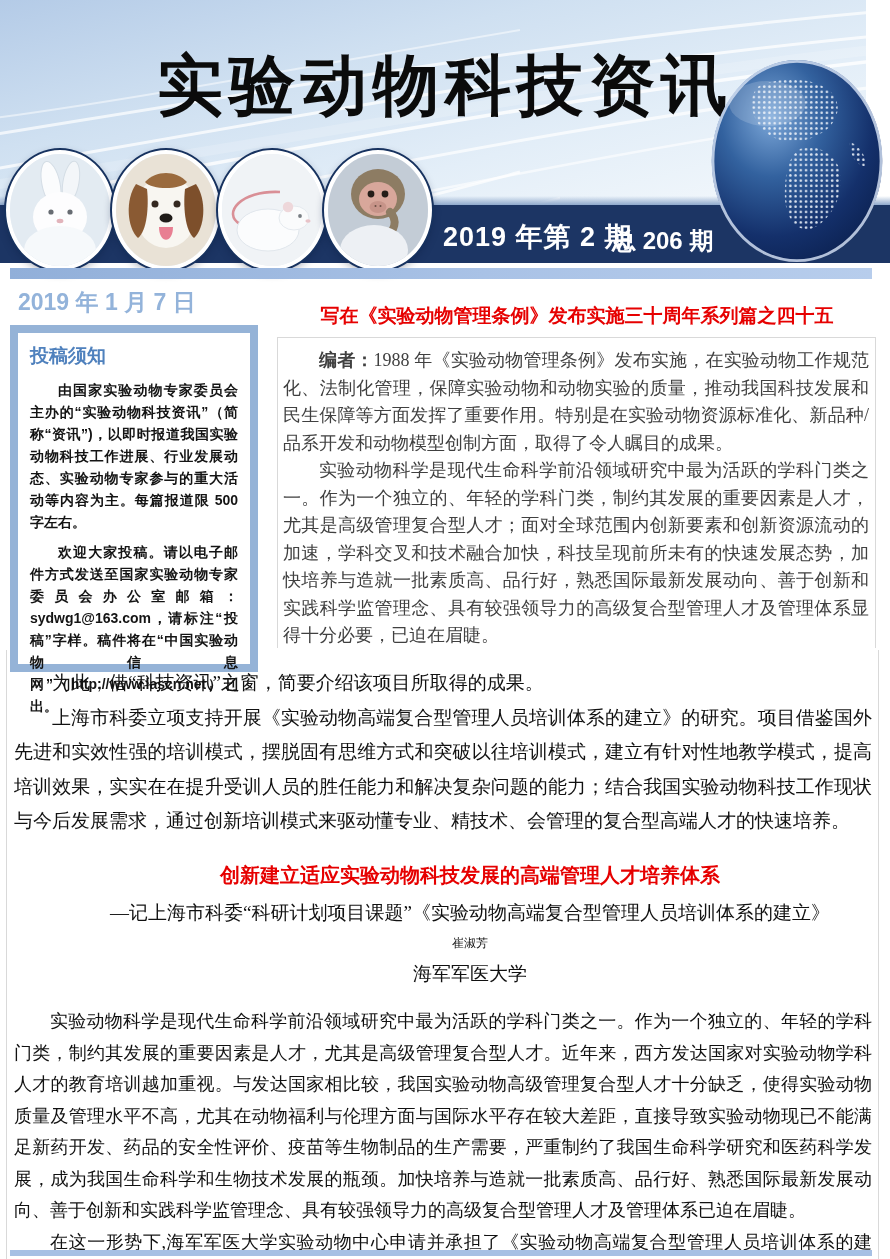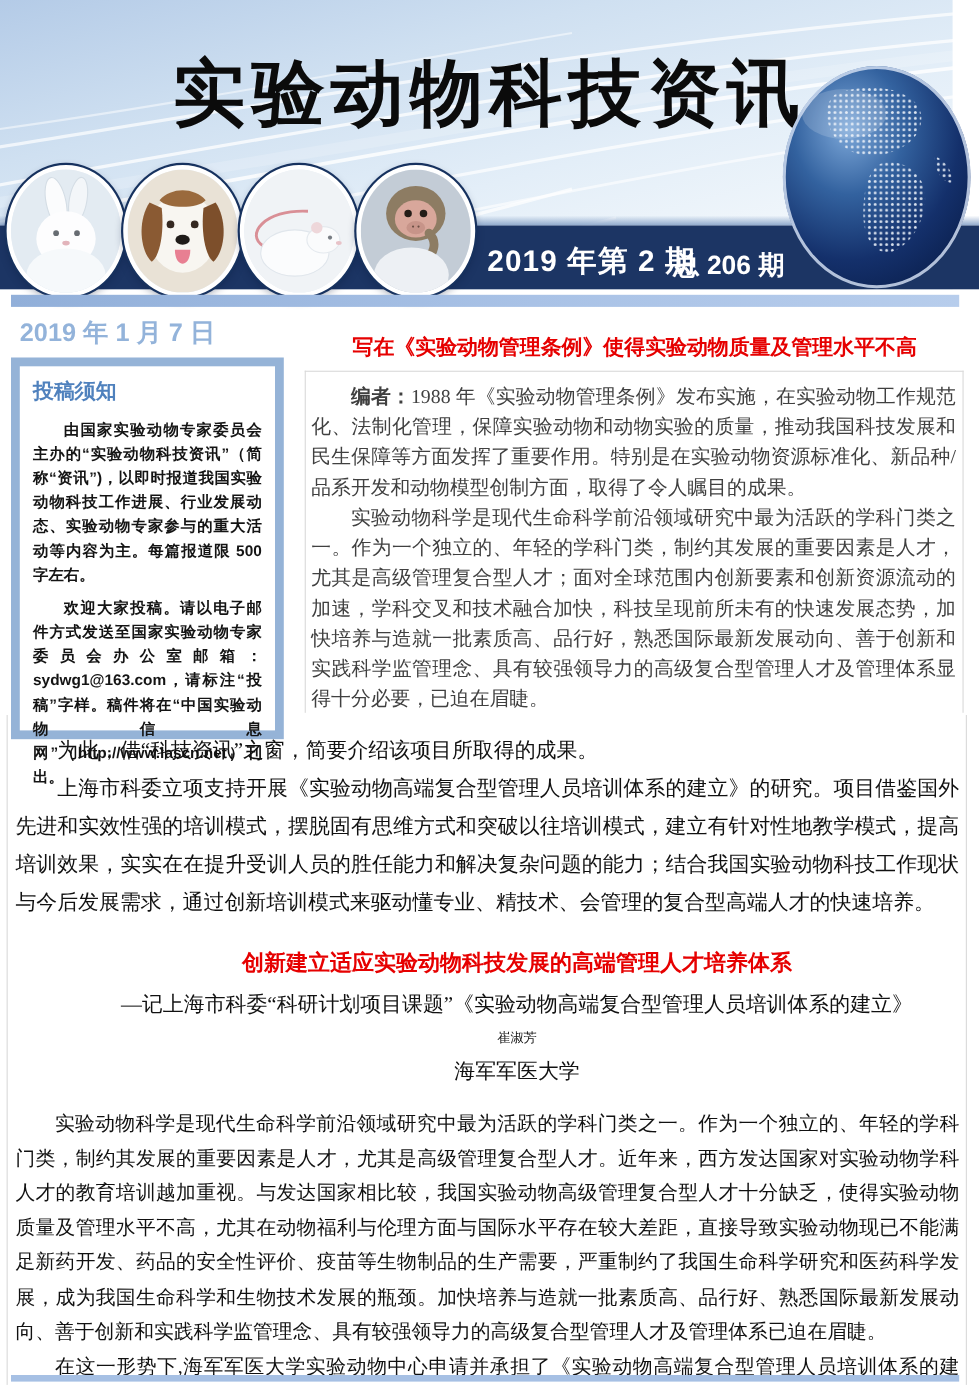--- a/index.html
+++ b/index.html
@@ -175,21 +175,21 @@
   <div class="top-bar"></div>
 
   <div class="dateline">2019 年 1 月 7 日</div>
 
   <div class="sidebar">
     <div class="sidebar-title">投稿须知</div>
     <p>由国家实验动物专家委员会主办的“实验动物科技资讯”（简称“资讯”)，以即时报道我国实验动物科技工作进展、行业发展动态、实验动物专家参与的重大活动等内容为主。每篇报道限 500 字左右。</p>
     <p><span>欢迎大家投稿。请以电子邮件方式发送至国家实验动物专家委员会办公室邮箱：</span><b>sydwg1@163.com</b><span>，请标注“投稿”字样。稿件将在“中国实验动物信息网”（http://www.lascn.net）刊出。</span></p>
   </div>
 
-  <div class="series-headline">写在《实验动物管理条例》使得实验动物质量及管理水平不高</div>
+  <div class="series-headline">写在《实验动物管理条例》发布实施三十周年系列篇之四十五</div>
 
   <div class="note-box"></div>
   <div class="note-text">
     <p><span class="editor-label">编者：</span><span>1988 年《实验动物管理条例》发布实施，在实验动物工作规范化、法制化管理，保障实验动物和动物实验的质量，推动我国科技发展和民生保障等方面发挥了重要作用。特别是在实验动物资源标准化、新品种/品系开发和动物模型创制方面，取得了令人瞩目的成果。</span></p>
     <p>实验动物科学是现代生命科学前沿领域研究中最为活跃的学科门类之一。作为一个独立的、年轻的学科门类，制约其发展的重要因素是人才，尤其是高级管理复合型人才；面对全球范围内创新要素和创新资源流动的加速，学科交叉和技术融合加快，科技呈现前所未有的快速发展态势，加快培养与造就一批素质高、品行好，熟悉国际最新发展动向、善于创新和实践科学监管理念、具有较强领导力的高级复合型管理人才及管理体系显得十分必要，已迫在眉睫。</p>
   </div>
 
   <div class="wide-box"></div>
 
   <div class="flow-a">

